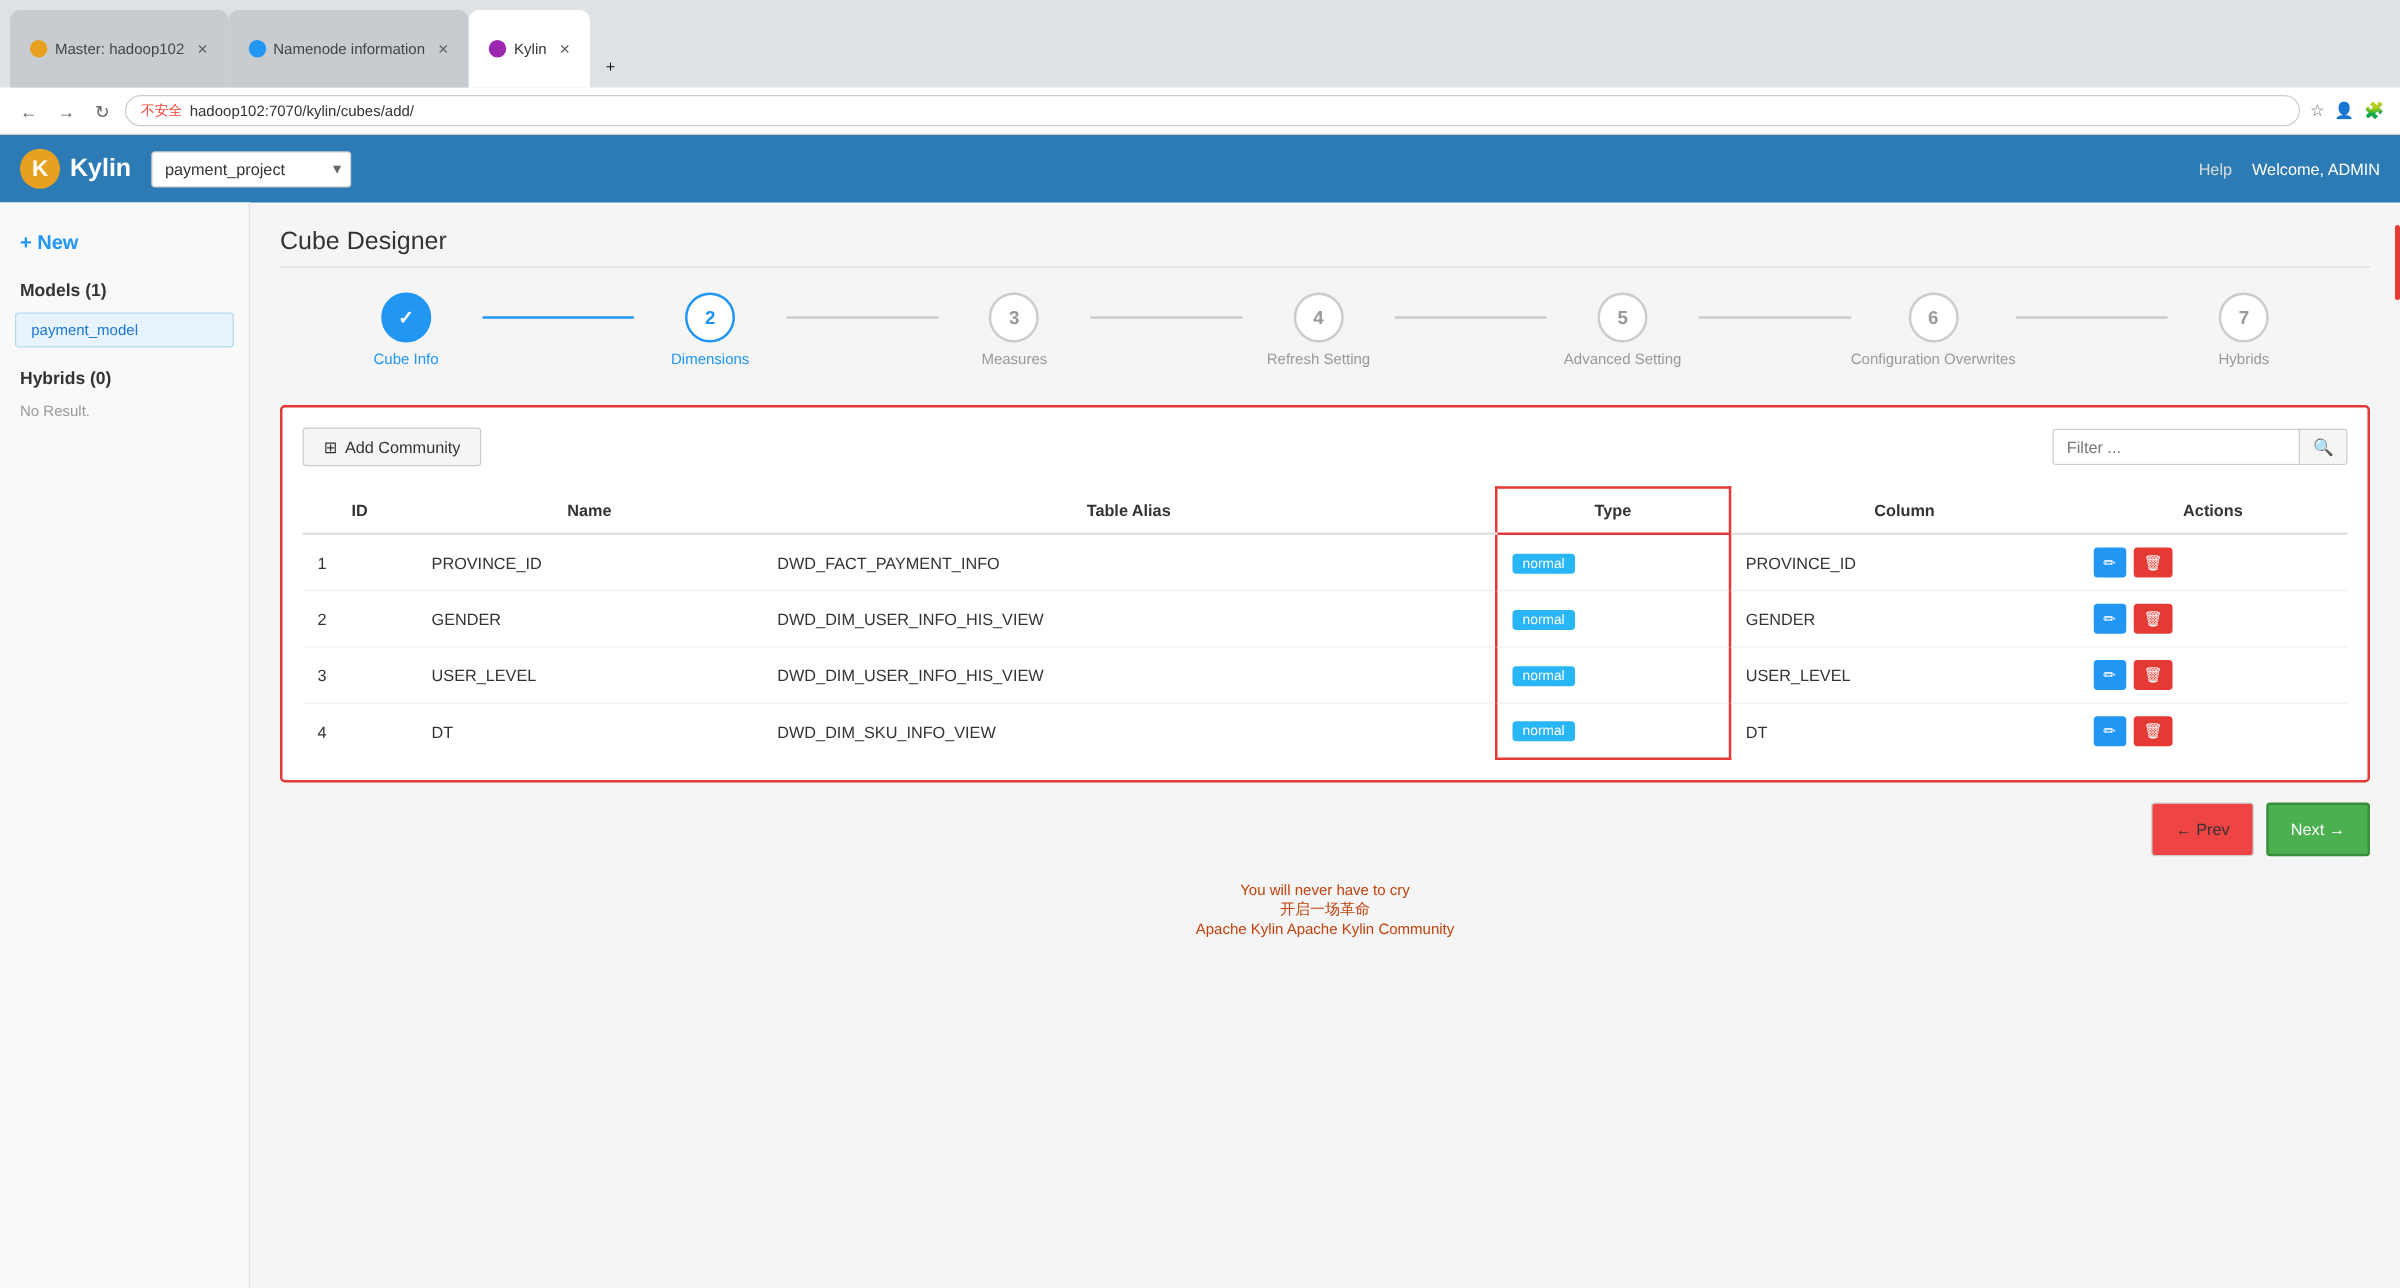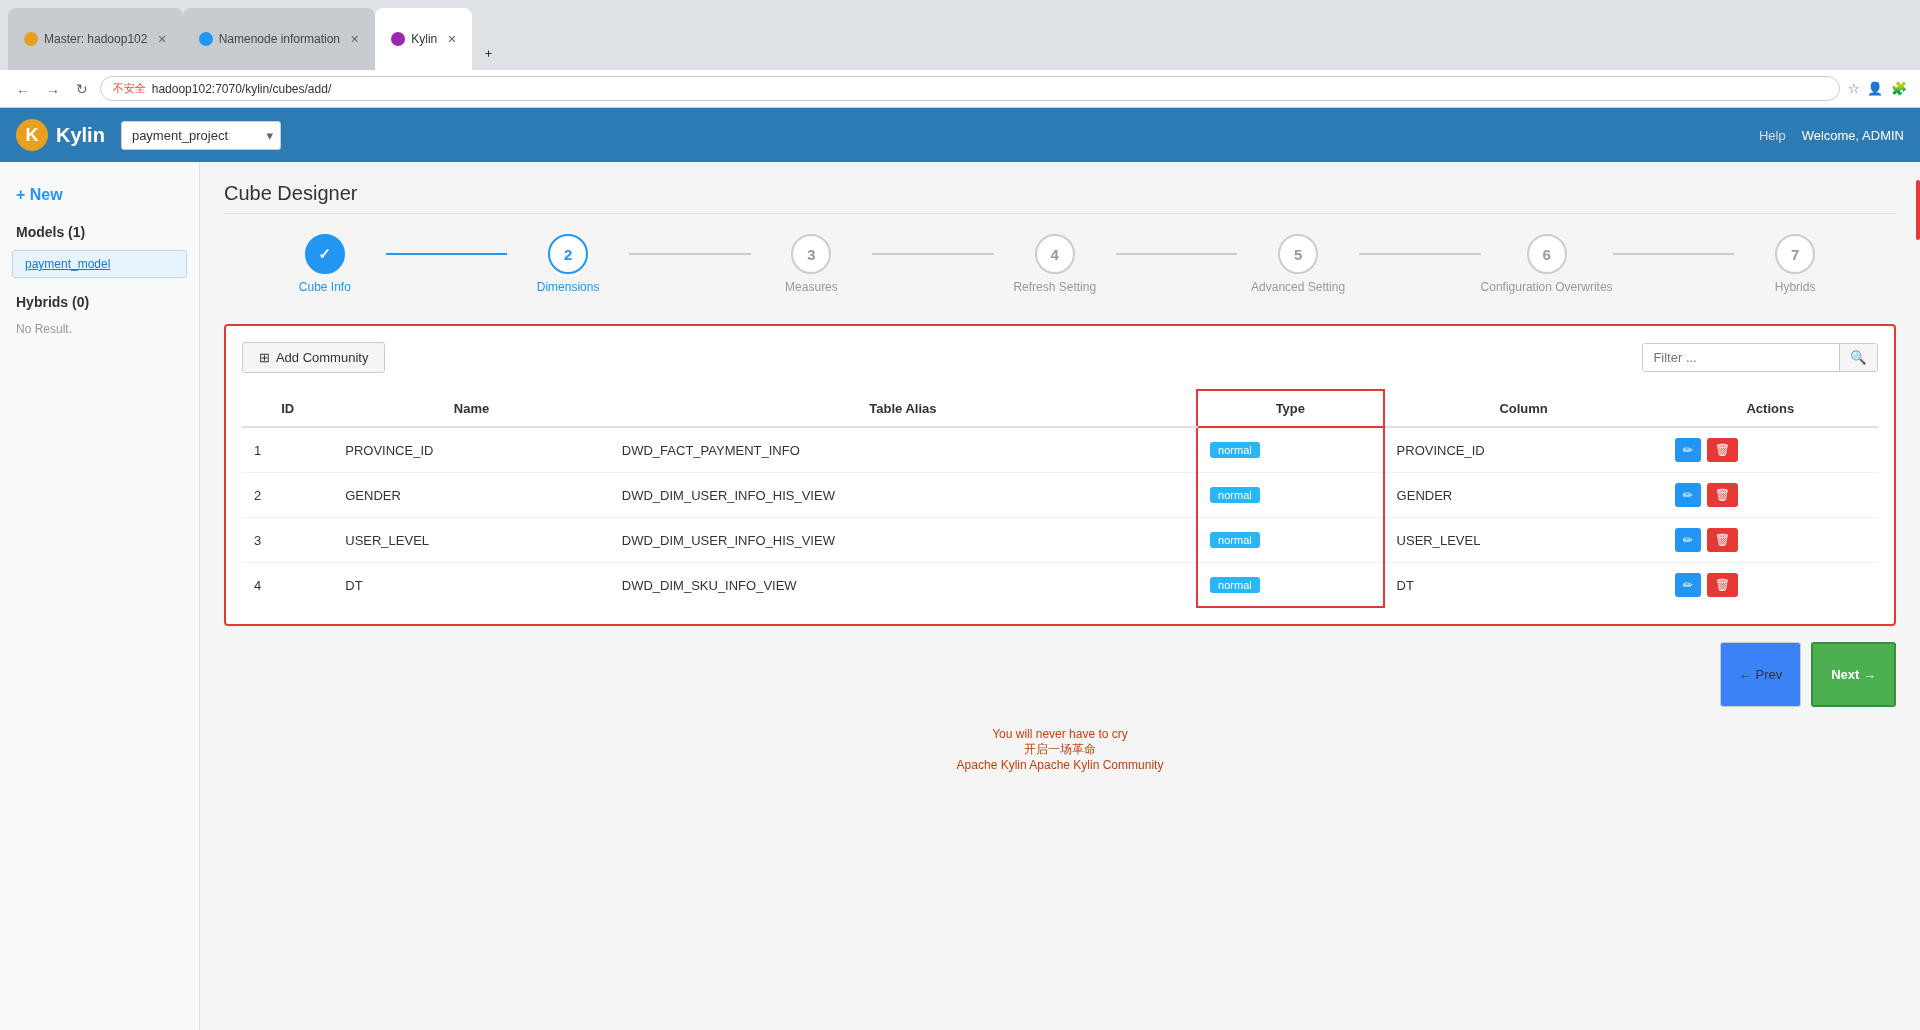--- a/index.html
+++ b/index.html
@@ -30,21 +30,21 @@
     .nav-item { color: #e0e0e0; padding: 16px 20px; cursor: pointer; font-size: 15px; text-decoration: none; display: block; }
     .nav-item.active { background: #9c27b0; color: #fff; }
     .nav-right { margin-left: auto; display: flex; align-items: center; gap: 16px; color: #fff; font-size: 13px; }
     .nav-right a { color: #ddd; text-decoration: none; }
 
     
     .app-body { display: flex; min-height: calc(100vh - 105px); }
     .sidebar { width: 200px; background: #f9f9f9; border-right: 1px solid #e0e0e0; padding: 16px 0; flex-shrink: 0; }
     .sidebar-new-btn { display: flex; align-items: center; gap: 6px; color: #2196f3; font-size: 16px; font-weight: bold; padding: 8px 16px; cursor: pointer; }
     .sidebar-section-title { font-size: 14px; font-weight: bold; color: #333; padding: 12px 16px 6px; }
-    .sidebar-model-item { background: #e8f4fd; border: 1px solid #b3d9f5; border-radius: 3px; padding: 6px 12px; margin: 4px 12px; font-size: 12px; color: #1976d2; cursor: pointer; text-decoration: underline; }
+    .sidebar-model-item { background: #e8f4fd; border: 1px solid #b3d9f5; border-radius: 3px; padding: 6px 12px; margin: 4px 12px; font-size: 12px; color: #1976d2; cursor: pointer; }
     .sidebar-section-empty { font-size: 12px; color: #999; padding: 6px 16px; }
 
     
     .main-content { flex: 1; padding: 20px 24px; }
     .cube-designer-title { font-size: 20px; color: #333; margin-bottom: 20px; border-bottom: 1px solid #ddd; padding-bottom: 8px; }
 
     
     .stepper { display: flex; align-items: center; margin-bottom: 30px; padding: 0 40px; }
     .step { display: flex; flex-direction: column; align-items: center; position: relative; flex: 1; }
     .step-circle { width: 40px; height: 40px; border-radius: 50%; display: flex; align-items: center; justify-content: center; font-size: 15px; font-weight: bold; border: 2px solid #ccc; background: #fff; color: #999; z-index: 1; position: relative; }
@@ -69,22 +69,22 @@
     .dimensions-table td { padding: 10px 12px; border-bottom: 1px solid #f0f0f0; color: #333; font-size: 13px; vertical-align: middle; }
     .dimensions-table tr:last-child td { border-bottom: none; }
     .type-badge { background: #29b6f6; color: #fff; border-radius: 3px; padding: 2px 8px; font-size: 11px; display: inline-block; }
 
     .action-btns { display: flex; gap: 6px; }
     .btn-edit { background: #2196f3; color: #fff; border: none; border-radius: 3px; padding: 5px 8px; cursor: pointer; font-size: 12px; }
     .btn-delete { background: #e53935; color: #fff; border: none; border-radius: 3px; padding: 5px 8px; cursor: pointer; font-size: 12px; }
 
     
     .bottom-nav { display: flex; justify-content: flex-end; gap: 10px; margin-top: 16px; }
-    .btn-prev { border: 1px solid #ccc; background: #3b82f6; padding: 24px 18px; border-radius: 3px; cursor: pointer; font-size: 13px; color: #333; }
-    .btn-next { background: #4caf50; color: #fff; border: 2px solid #388e3c; padding: 8px 18px; border-radius: 3px; cursor: pointer; font-size: 13px; font-weight: bold; }
+    .btn-prev { border: 1px solid #ccc; background: #ef4444; padding: 13px 18px; border-radius: 3px; cursor: pointer; font-size: 13px; color: #333; }
+    .btn-next { background: #4caf50; color: #fff; border: 2px solid #388e3c; padding: 8px 18px; border-radius: 3px; cursor: pointer; font-size: 13px; font-weight: normal; }
 
     
     .footer { text-align: center; padding: 20px; color: #c2410c; font-size: 12px; }
 
     
     .scroll-indicator { position: fixed; right: 0; top: 180px; width: 4px; height: 60px; background: #e53935; border-radius: 2px; }
   </style>
 </head>
 <body>
 

